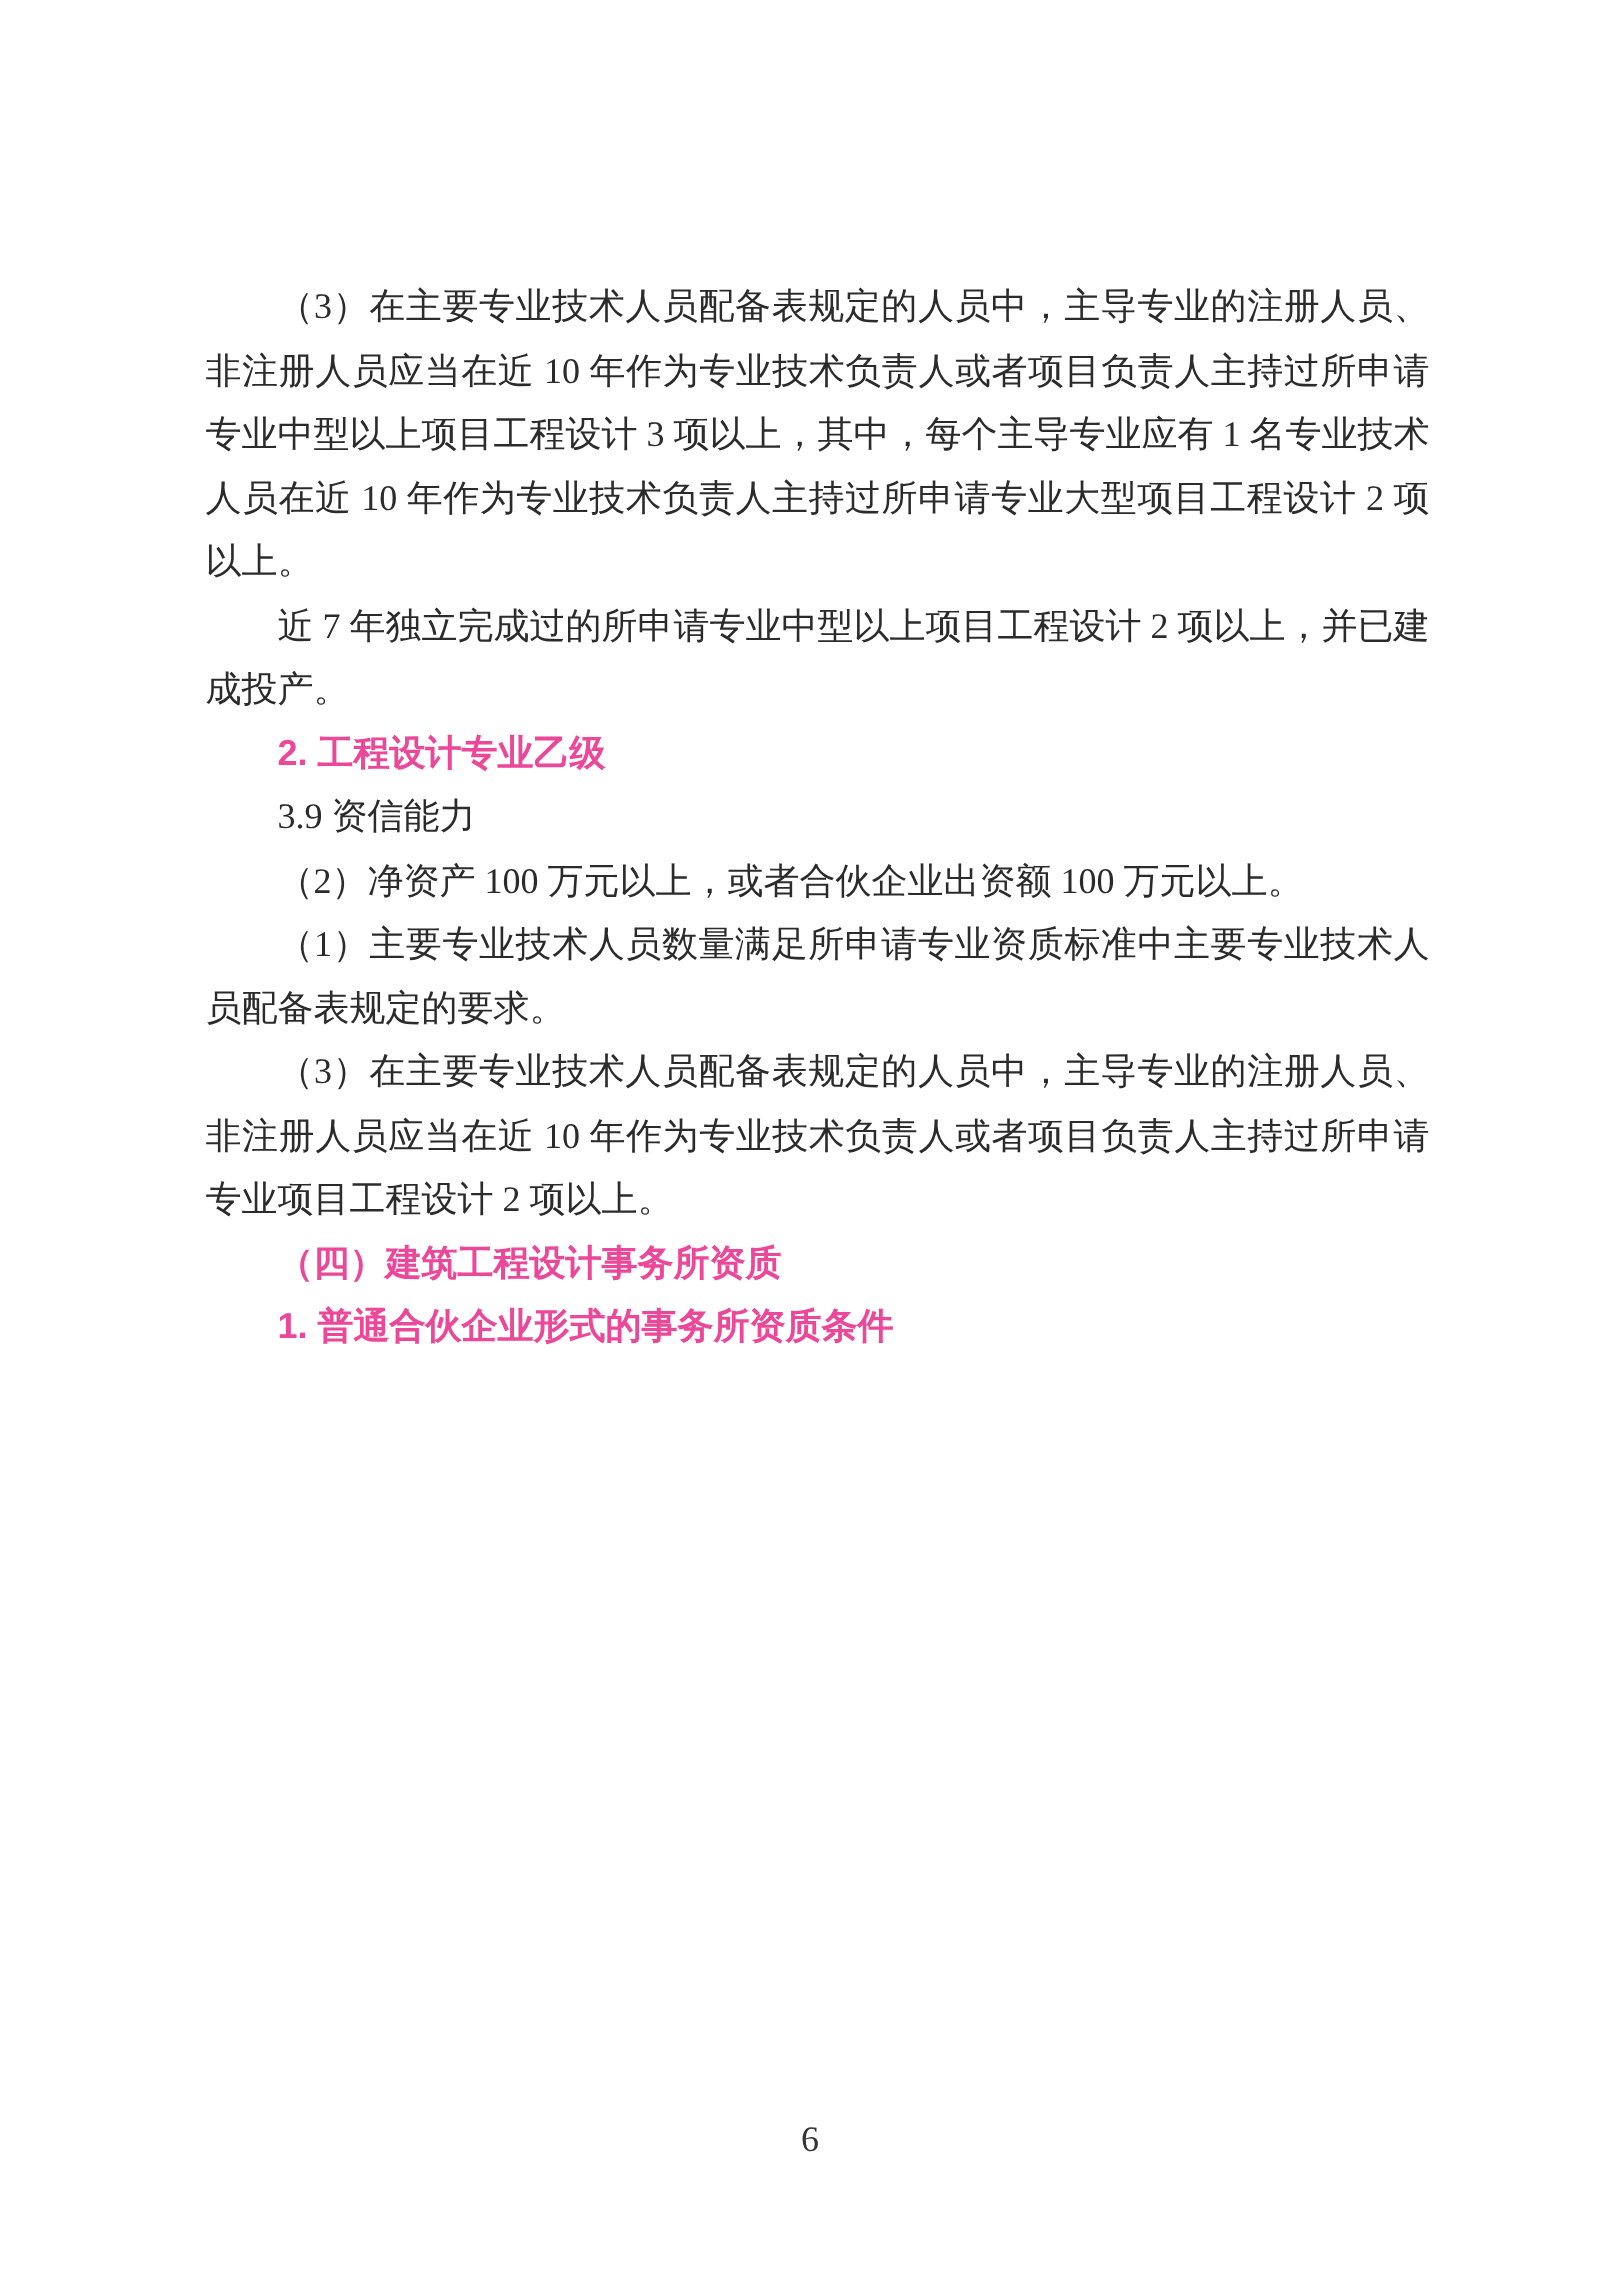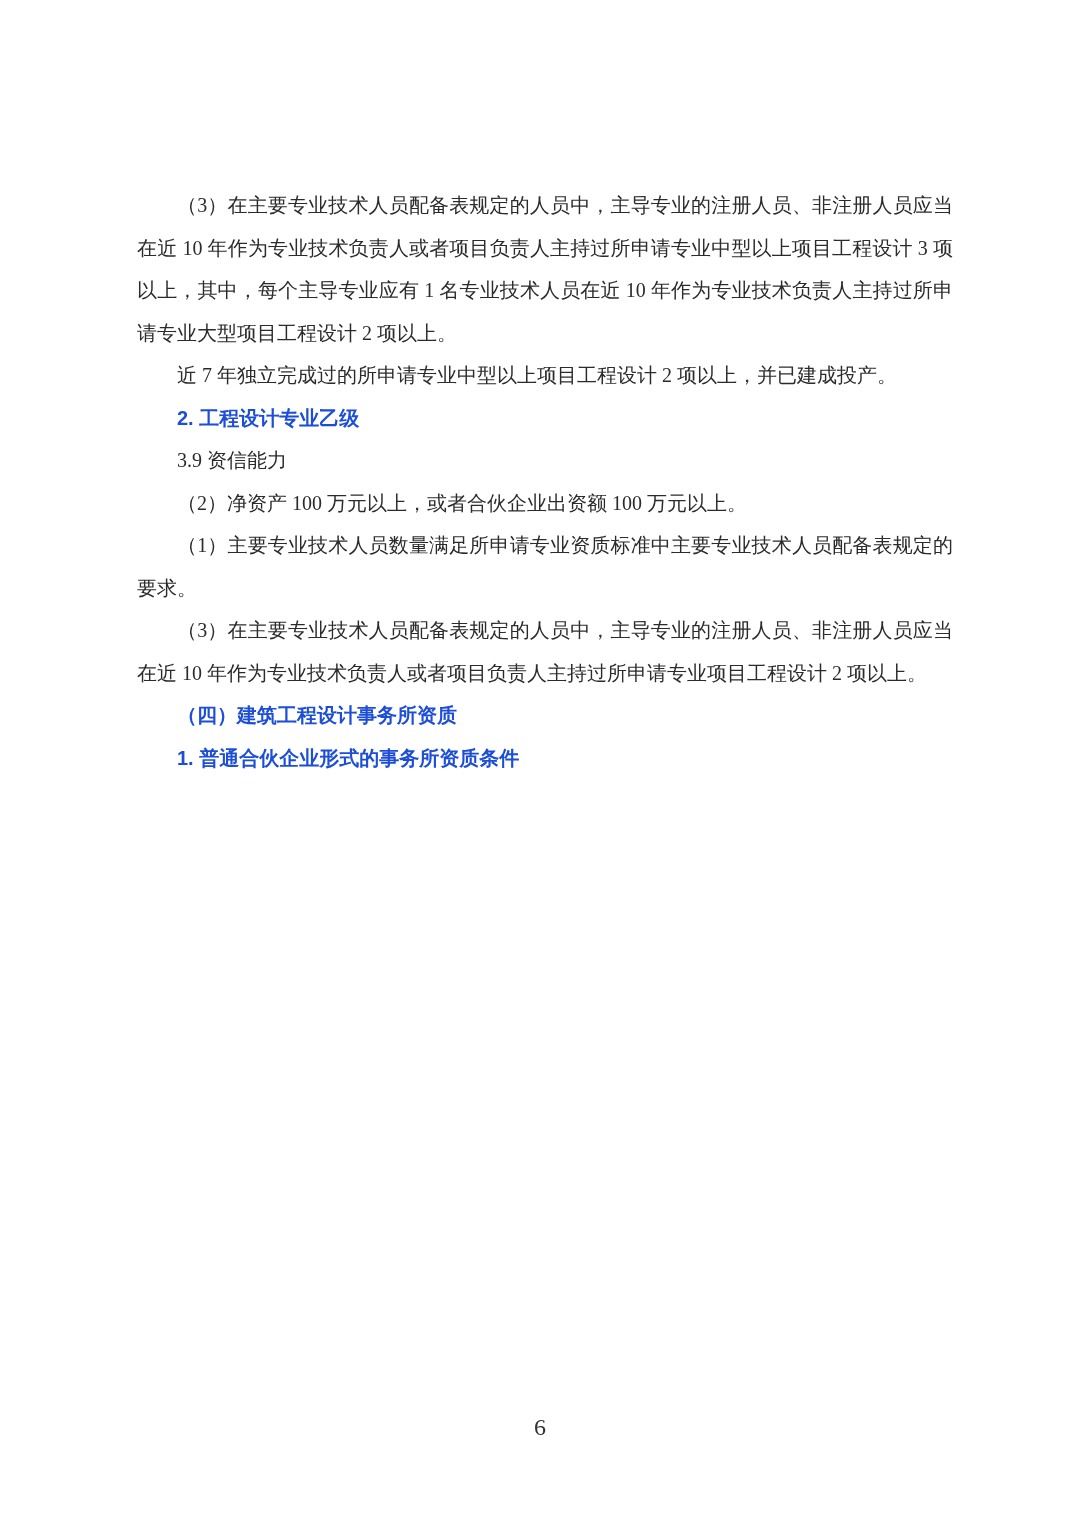--- a/index.html
+++ b/index.html
@@ -14,33 +14,33 @@
     background: #ffffff;
     overflow: hidden;
     font-family: "Liberation Serif", "DejaVu Serif", serif;
   }
   .content {
     position: absolute;
     left: 137px;
     top: 184px;
     width: 816px;
     color: #2b2b2b;
-    font-size: 20px;
+    font-size: 24px;
     line-height: 42.5px;
     text-align: justify;
   }
   .para {
     margin: 0;
     padding: 0;
     text-indent: 2em;
   }
   .heading {
     font-family: "Liberation Sans", "DejaVu Sans", sans-serif;
     font-weight: 700;
-    color: #1d4ed8;
+    color: #ec4899;
   }
   .page-number {
     position: absolute;
     left: 0;
     top: 1414px;
     width: 100%;
     text-align: center;
     font-size: 24px;
     color: #333333;
     font-family: "Liberation Serif", "DejaVu Serif", serif;

